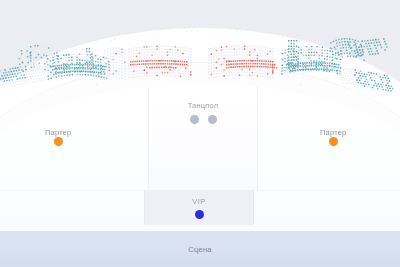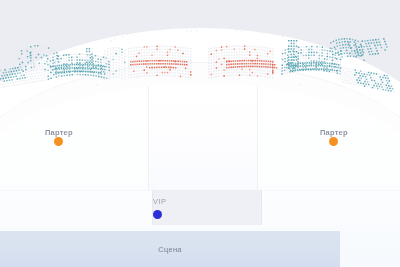--- a/index.html
+++ b/index.html
@@ -82,27 +82,28 @@
   }
   .dot-row { display: flex; gap: 9px; }
   .dot {
     width: 9px; height: 9px; border-radius: 50%;
     background: #b6bdcc;
   }
 
   
   .vip-block {
     position: absolute;
-    left: 152px; top: 190px;
+    left: 144px; top: 190px;
     width: 110px; height: 35px;
     background: #eef0f6;
     border-left: 1px solid #e7e9f0;
     border-right: 1px solid #e7e9f0;
     display: flex;
     flex-direction: column;
+    align-items: center;
     justify-content: center;
   }
   .vip-label {
     font-size: 7.5px;
     color: #9aa0ad;
     letter-spacing: .4px;
     margin-bottom: 4px;
   }
   .dot-vip {
     width: 9px; height: 9px; border-radius: 50%;
@@ -115,31 +116,30 @@
     display: flex;
     flex-direction: column;
     align-items: center;
   }
   .parterre.left  { left: 45px;  top: 128px; }
   .parterre.right { left: 320px; top: 128px; }
   .parterre-label {
     font-size: 7.5px;
     color: #8e94a2;
     letter-spacing: .2px;
-    font-weight: bold;
   }
   .dot-orange {
     width: 9px; height: 9px; border-radius: 50%;
     background: #f59122;
   }
 
   
   .stage {
     position: absolute;
-    left: 0; top: 231px; width: 340px; height: 36px;
+    left: 0; top: 231px; width: 400px; height: 36px;
     background: linear-gradient(to bottom, #dce4f1 0%, #d8e1ef 60%, #d4ddee 100%);
     display: flex;
     align-items: center;
     justify-content: center;
   }
   .stage-label {
     font-size: 7.5px;
     color: #7b8291;
     letter-spacing: .3px;
   }
@@ -2192,20 +2192,27 @@
           <rect x="72.00" y="40.00" width="1.5" height="1.5" fill="#e9ebf0" opacity="0.76"></rect>
           <rect x="336.00" y="36.00" width="1.5" height="1.5" fill="#e9ebf0" opacity="0.65"></rect>
           <rect x="340.00" y="35.00" width="1.5" height="1.5" fill="#e9ebf0" opacity="0.57"></rect>
           <rect x="346.00" y="34.00" width="1.5" height="1.5" fill="#e9ebf0" opacity="0.57"></rect>
         </g>
     </svg>
   </div>
 
   <div class="center-col">
 
+    <div class="zone">
+      <div class="zone-label">Танцпол</div>
+      <div class="dot-row">
+        <span class="dot"></span>
+        <span class="dot"></span>
+      </div>
+    </div>
 
 
   </div>
 
   <div class="vip-block">
     <div class="vip-label">VIP</div>
     <span class="dot-vip"></span>
   </div>
 
   <div class="parterre left">

